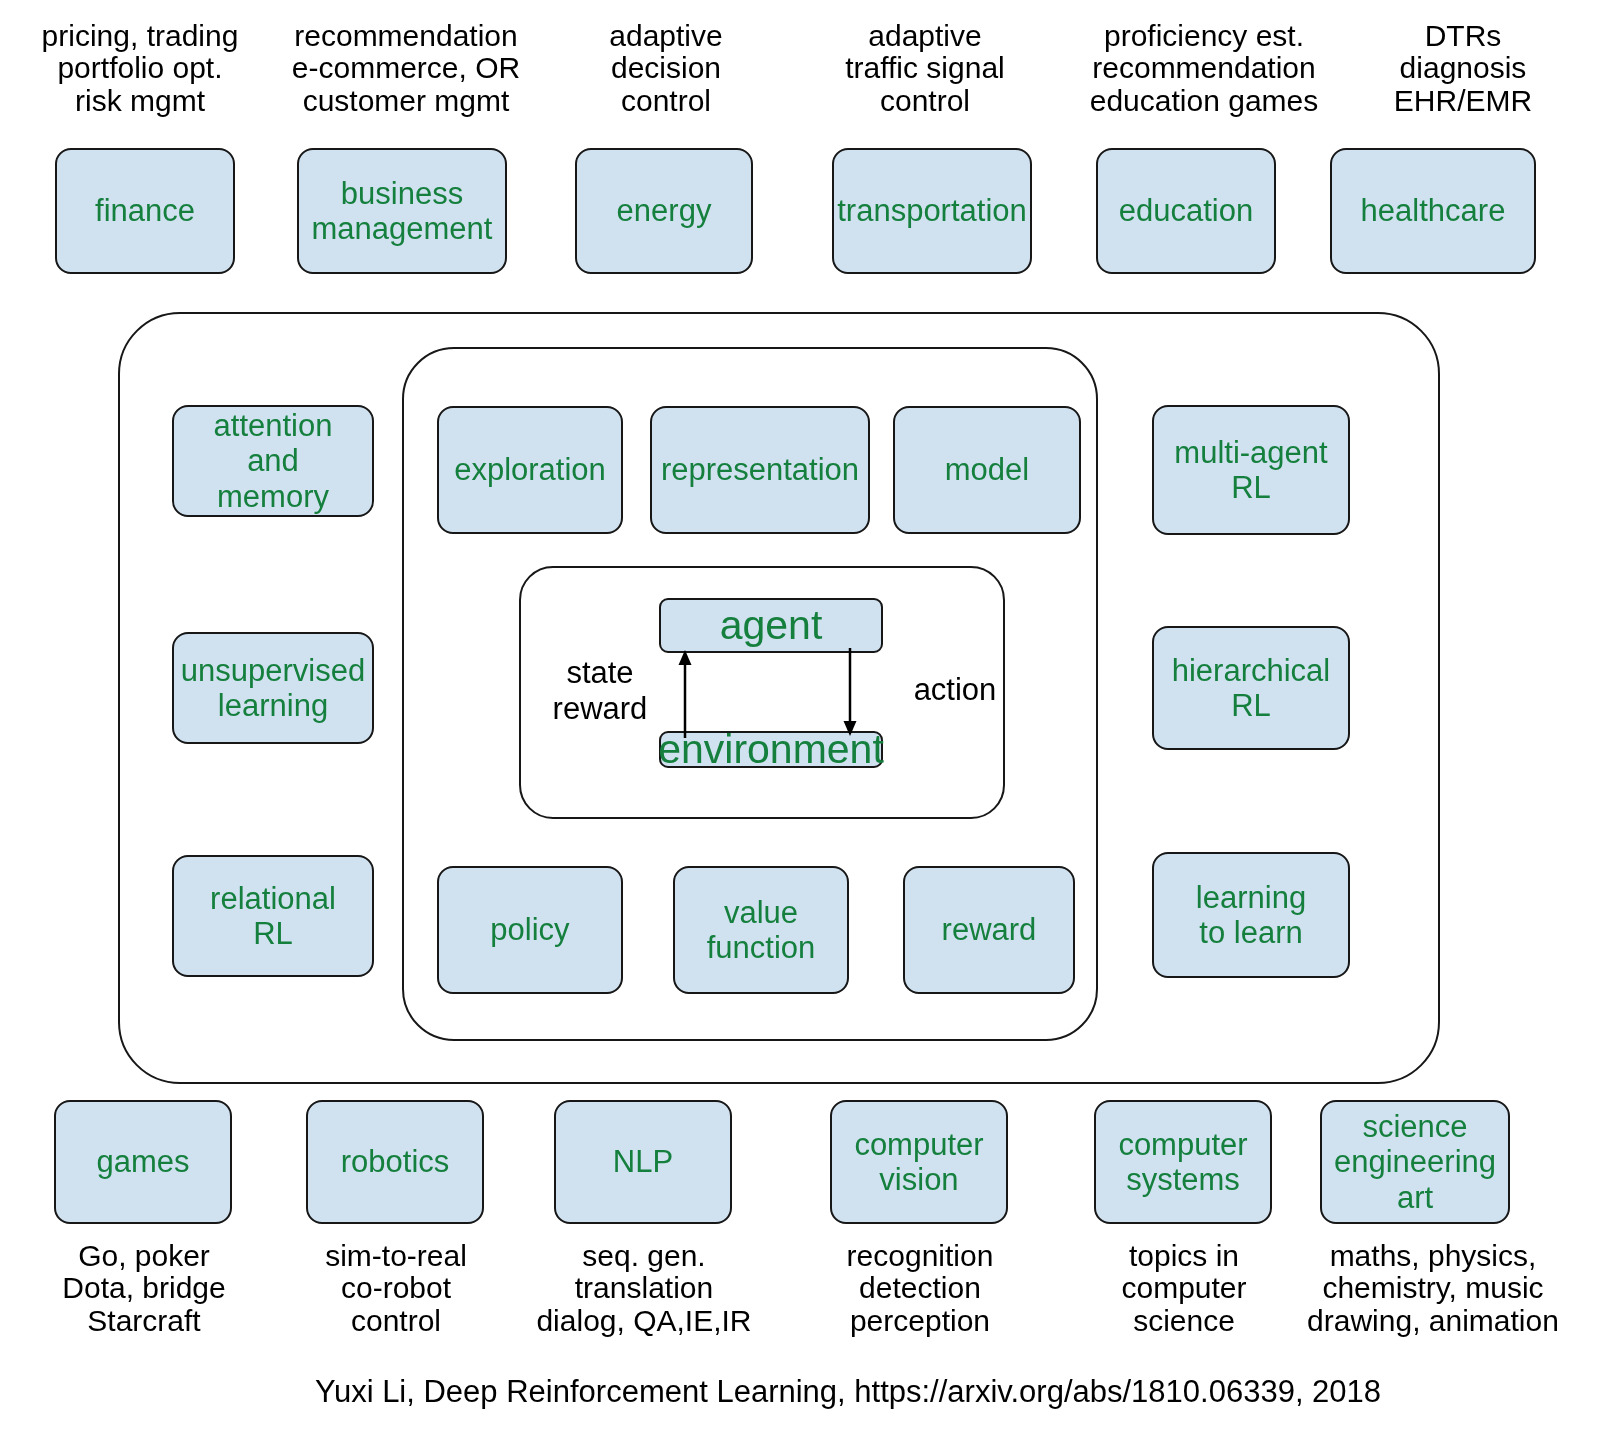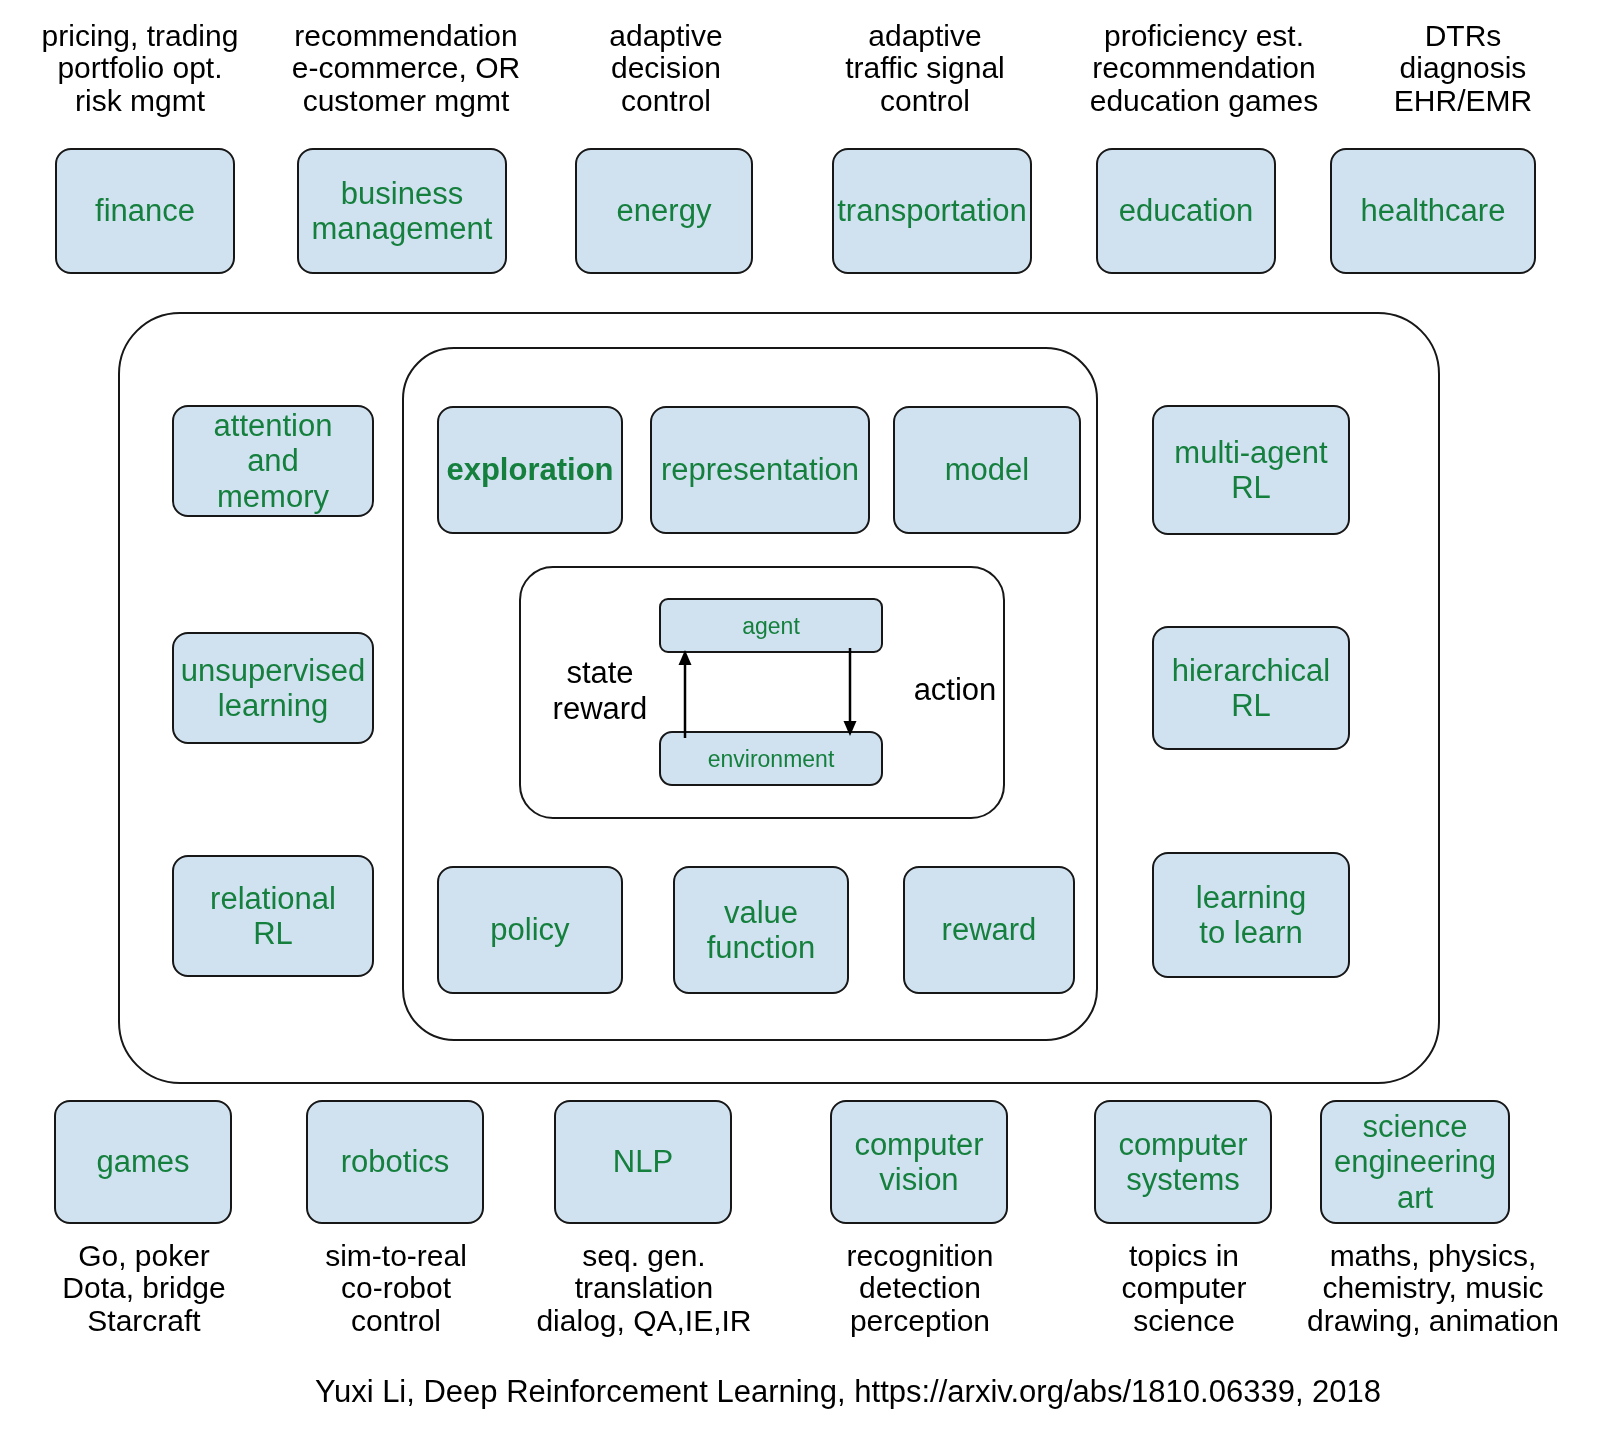--- a/index.html
+++ b/index.html
@@ -37,21 +37,21 @@
     justify-content: center;
     text-align: center;
     font-size: 31px;
     line-height: 1.13;
     white-space: pre-line;
     color: #15803d;
   }
   .smallbox {
     border-radius: 9px;
     border-width: 2px;
-    font-size: 23px;
+    font-size: 41px;
   }
   .container {
     position: absolute;
     box-sizing: border-box;
     background: transparent;
     border: 2.5px solid #171717;
   }
   #outer-container { border-radius: 62px; }
   #inner-container { border-radius: 52px; }
   #loop-container { border-radius: 34px; border-width: 2.5px; }
@@ -107,38 +107,38 @@
   <div class="container" id="loop-container" style="left:519px; top:566px; width:486px; height:253px;"></div>
 
   <div class="box" style="left:172px; top:405px; width:202px; height:112px;">attention
 and
 memory</div>
   <div class="box" style="left:172px; top:632px; width:202px; height:112px;">unsupervised
 learning</div>
   <div class="box" style="left:172px; top:855px; width:202px; height:122px;">relational
 RL</div>
 
-  <div class="box" style="left:437px; top:406px; width:186px; height:128px;font-weight:bold;">exploration</div>
+  <div class="box" style="left:437px; top:406px; width:186px; height:128px;">exploration</div>
   <div class="box" style="left:650px; top:406px; width:220px; height:128px;">representation</div>
   <div class="box" style="left:893px; top:406px; width:188px; height:128px;">model</div>
 
   <div class="box" style="left:437px; top:866px; width:186px; height:128px;">policy</div>
   <div class="box" style="left:673px; top:866px; width:176px; height:128px;">value
 function</div>
   <div class="box" style="left:903px; top:866px; width:172px; height:128px;">reward</div>
 
   <div class="box" style="left:1152px; top:405px; width:198px; height:130px;">multi-agent
 RL</div>
   <div class="box" style="left:1152px; top:626px; width:198px; height:124px;">hierarchical
 RL</div>
   <div class="box" style="left:1152px; top:852px; width:198px; height:126px;">learning
 to learn</div>
 
   <div class="box smallbox" style="left:659px; top:598px; width:224px; height:55px;">agent</div>
-  <div class="box smallbox" style="left:659px; top:731px; width:224px; height:55px;border-radius:13px;">environment</div>
+  <div class="box smallbox" style="left:659px; top:731px; width:224px; height:37px;">environment</div>
 
   <div class="looplabel" style="left:520px; top:655px; width:160px;">state
 reward</div>
   <div class="looplabel" style="left:890px; top:672px; width:130px;">action</div>
 
   <svg class="arrow" style="left:665px; top:648px;" width="40" height="90" viewBox="0 0 40 90">
     <line x1="20" y1="90" x2="20" y2="12" stroke="#000" stroke-width="2.5"></line>
     <polygon points="20,2 13.5,17 26.5,17" fill="#000"></polygon>
   </svg>
   <svg class="arrow" style="left:830px; top:648px;" width="40" height="90" viewBox="0 0 40 90">

